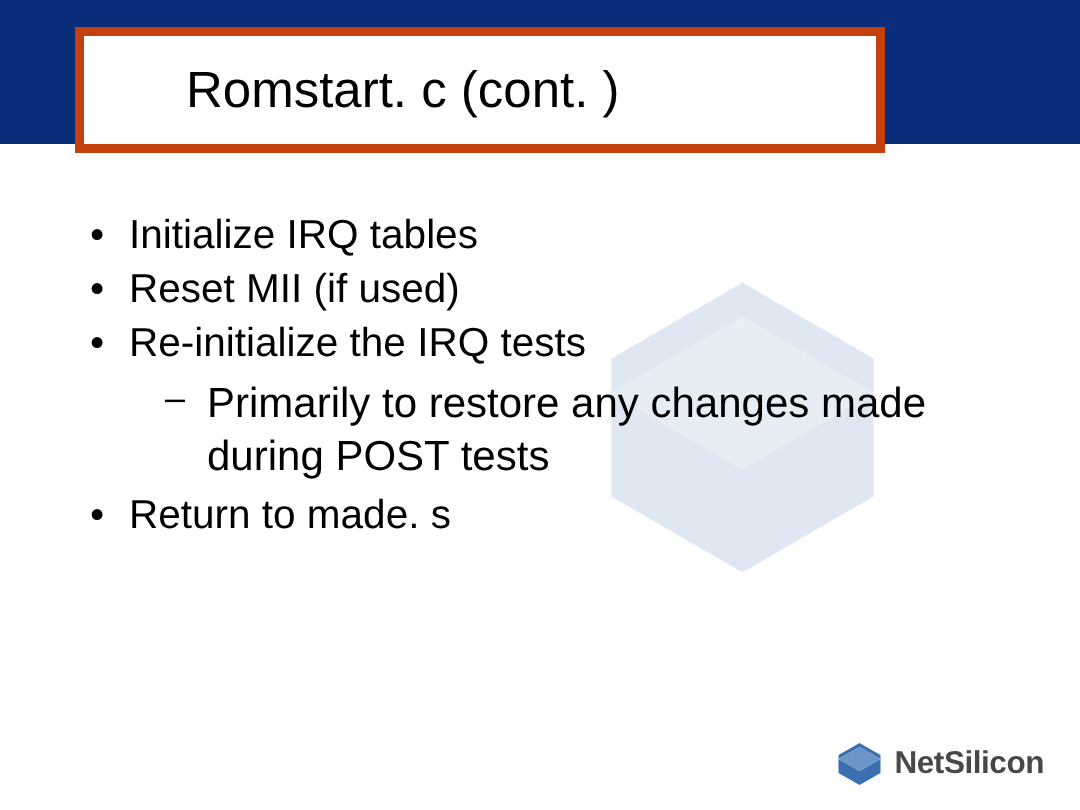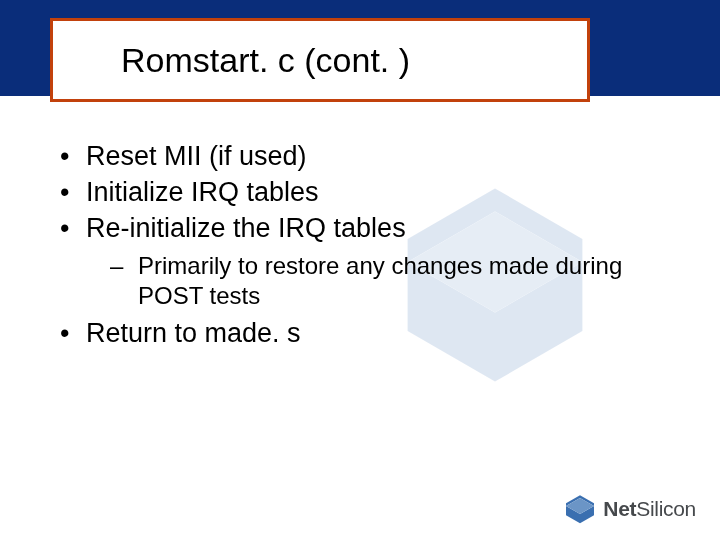--- a/index.html
+++ b/index.html
@@ -17,21 +17,21 @@
     height: 96px;
     background: #0a2d7a;
   }
   .title-box {
     position: absolute;
     top: 18px;
     left: 50px;
     width: 540px;
     height: 84px;
     background: #fff;
-    border: 3px solid #c2410c;
+    border: 6px solid #c2410c;
     display: flex;
     align-items: center;
     padding-left: 68px;
   }
   .title-text {
     font-size: 34px;
     color: #000;
     font-weight: 400;
   }
   .content {
@@ -57,21 +57,21 @@
     left: 4px;
     top: 0;
     font-size: 27px;
   }
   .sub-list {
     list-style: none;
     margin-top: 6px;
     margin-bottom: 6px;
   }
   .sub-list > li {
-    font-size: 24px;
+    font-size: 28px;
     line-height: 1.25;
     color: #000;
     position: relative;
     padding-left: 28px;
     margin-left: 24px;
   }
   .sub-list > li::before {
     content: "–";
     position: absolute;
     left: 0;
@@ -95,21 +95,21 @@
     align-items: center;
     gap: 6px;
   }
   .logo-text {
     font-size: 21px;
     font-weight: 700;
     color: #46494c;
     letter-spacing: -0.3px;
   }
   .logo-text .silicon {
-    font-weight: 400;
+    font-weight: 700;
   }
 </style>
 </head>
 <body>
 
 <div class="header-bar"></div>
 
 <div class="title-box">
   <span class="title-text">Romstart. c (cont. )</span>
 </div>
@@ -117,24 +117,24 @@
 <svg class="watermark" viewBox="0 0 100 100">
   <g fill="#3a6fb0">
     <polygon points="50,8 88,30 88,40 50,18 12,40 12,30"></polygon>
     <polygon points="12,40 50,62 88,40 88,70 50,92 12,70"></polygon>
     <polygon points="50,18 88,40 50,62 12,40" fill="#6b95c6"></polygon>
   </g>
 </svg>
 
 <div class="content">
   <ul class="bullet-list">
+    <li>Initialize IRQ tables</li>
     <li>Reset MII (if used)</li>
-    <li>Initialize IRQ tables</li>
     <li>
-      <span>Re-initialize the IRQ tables</span>
+      <span>Re-initialize the IRQ tests</span>
       <ul class="sub-list">
         <li>Primarily to restore any changes made during POST tests</li>
       </ul>
     </li>
     <li>Return to made. s</li>
   </ul>
 </div>
 
 <div class="logo">
   <svg width="34" height="30" viewBox="0 0 100 90">

